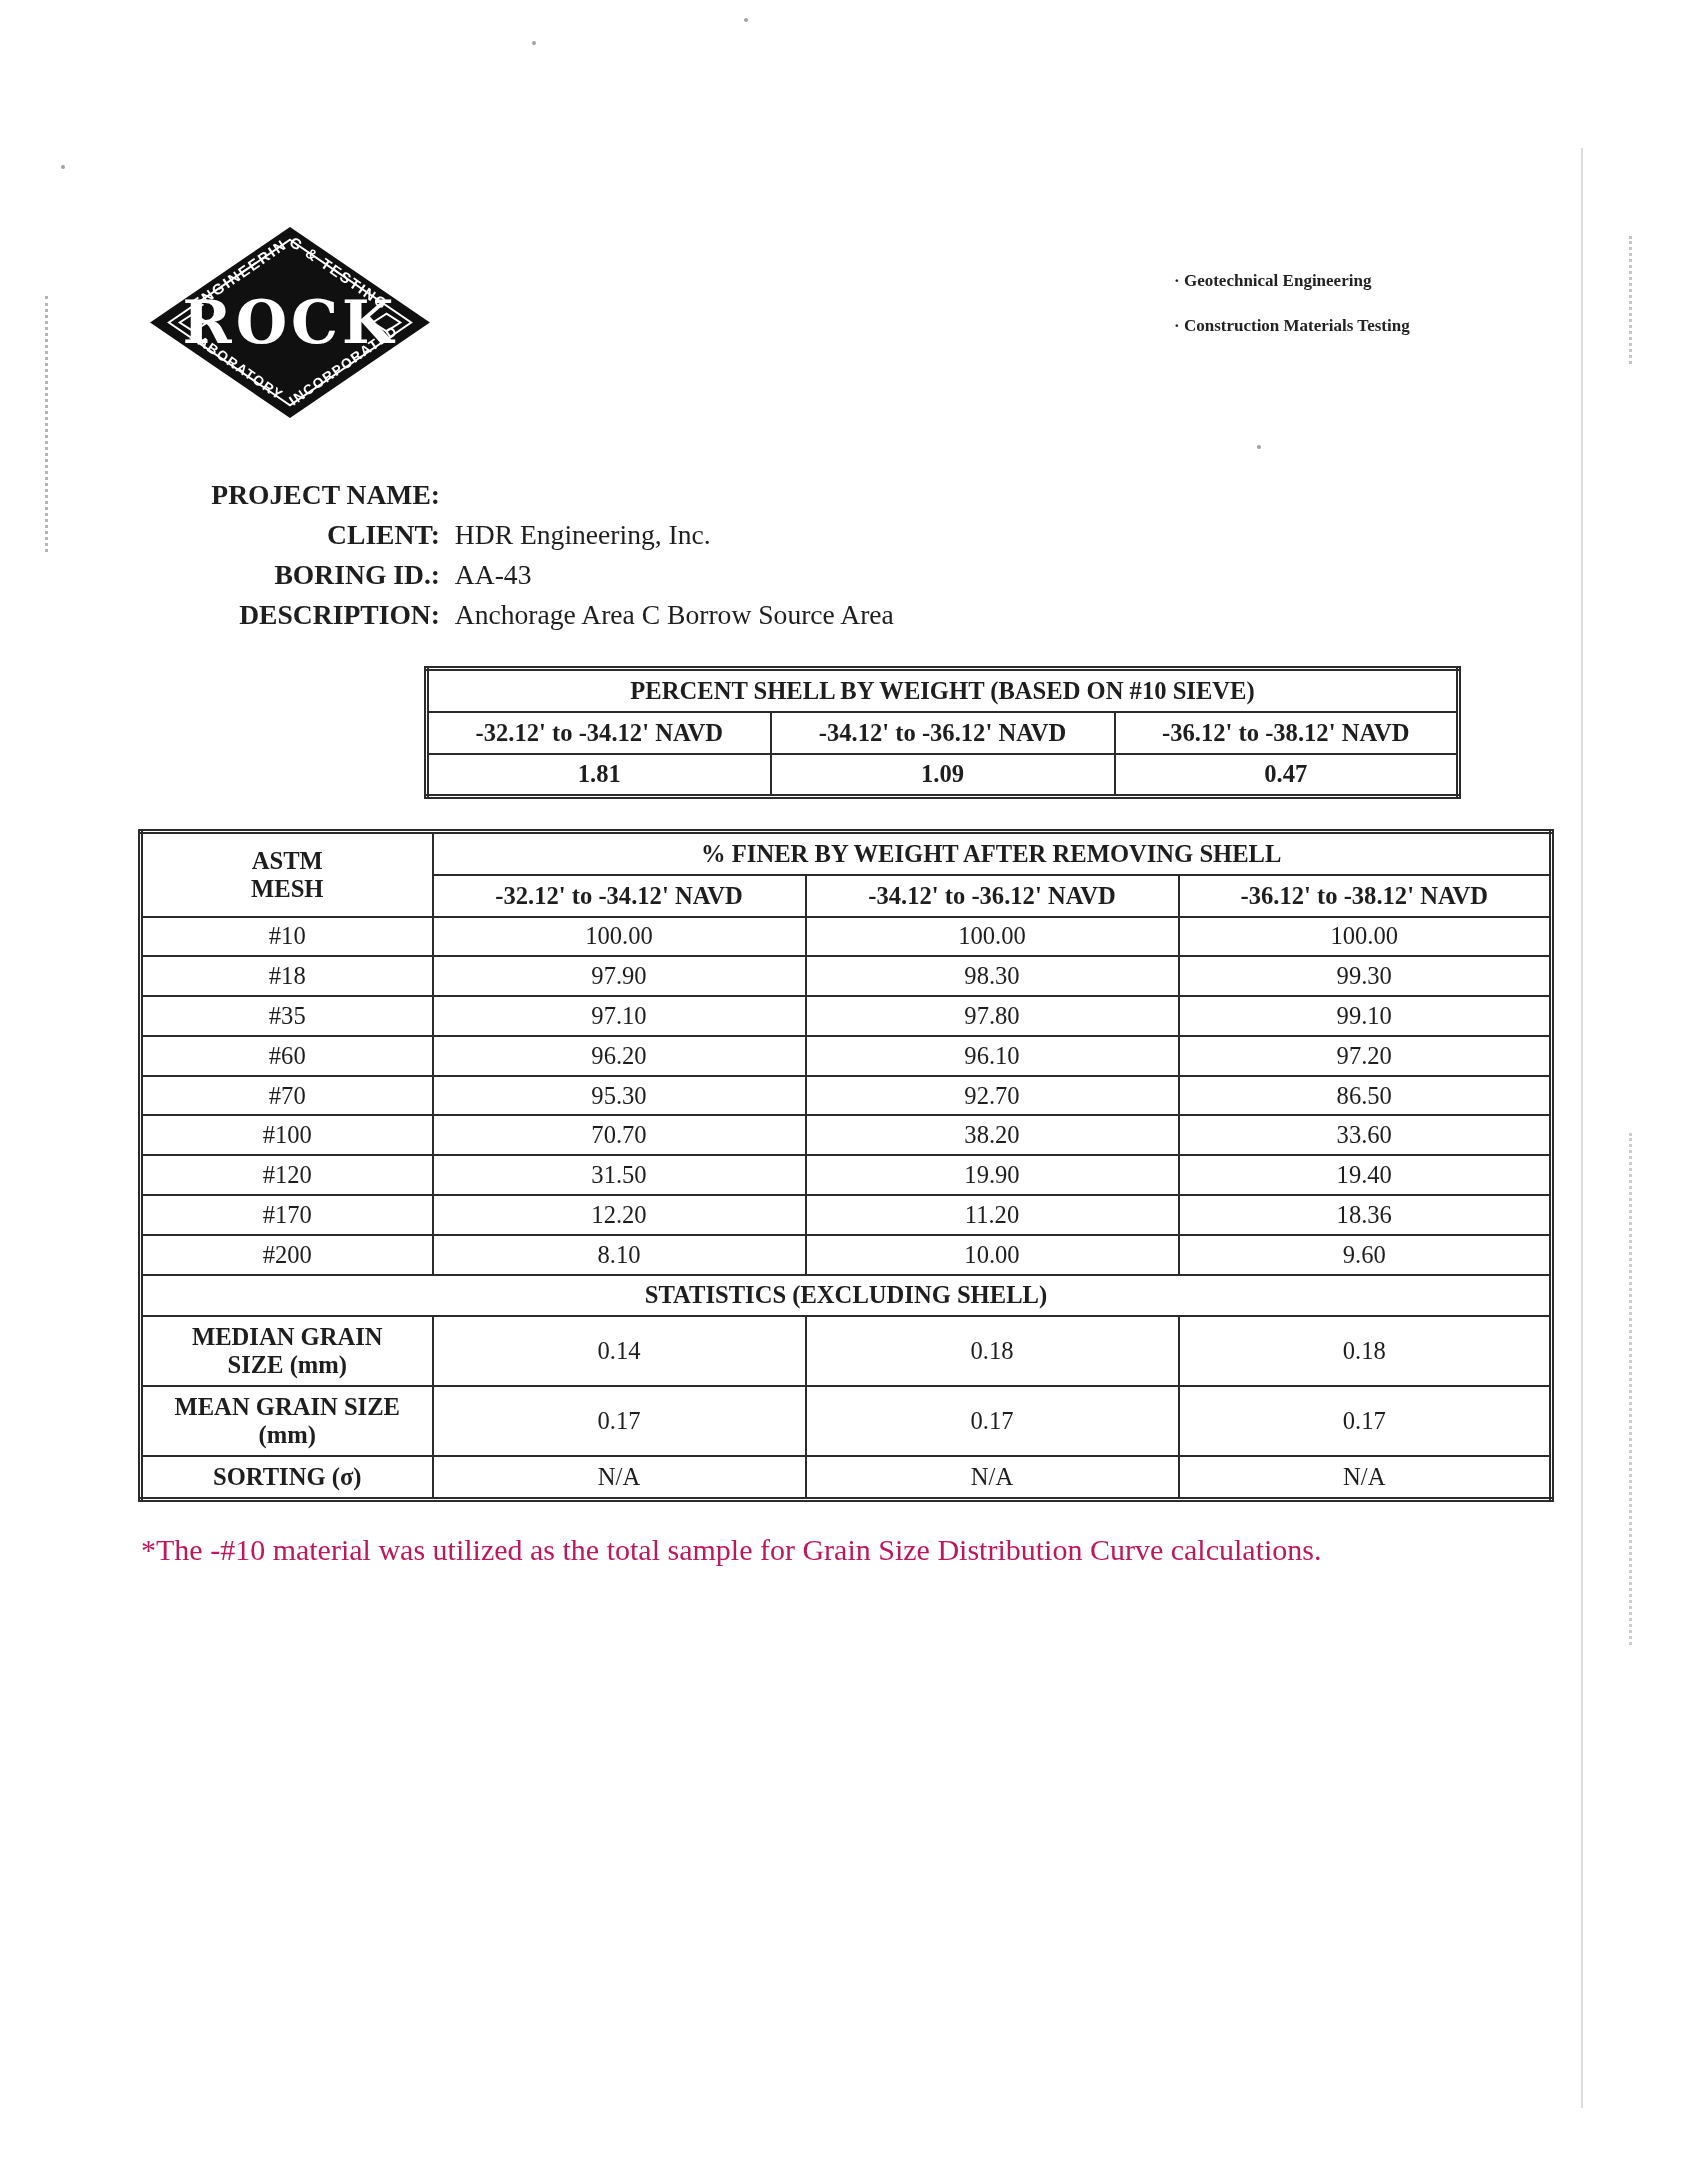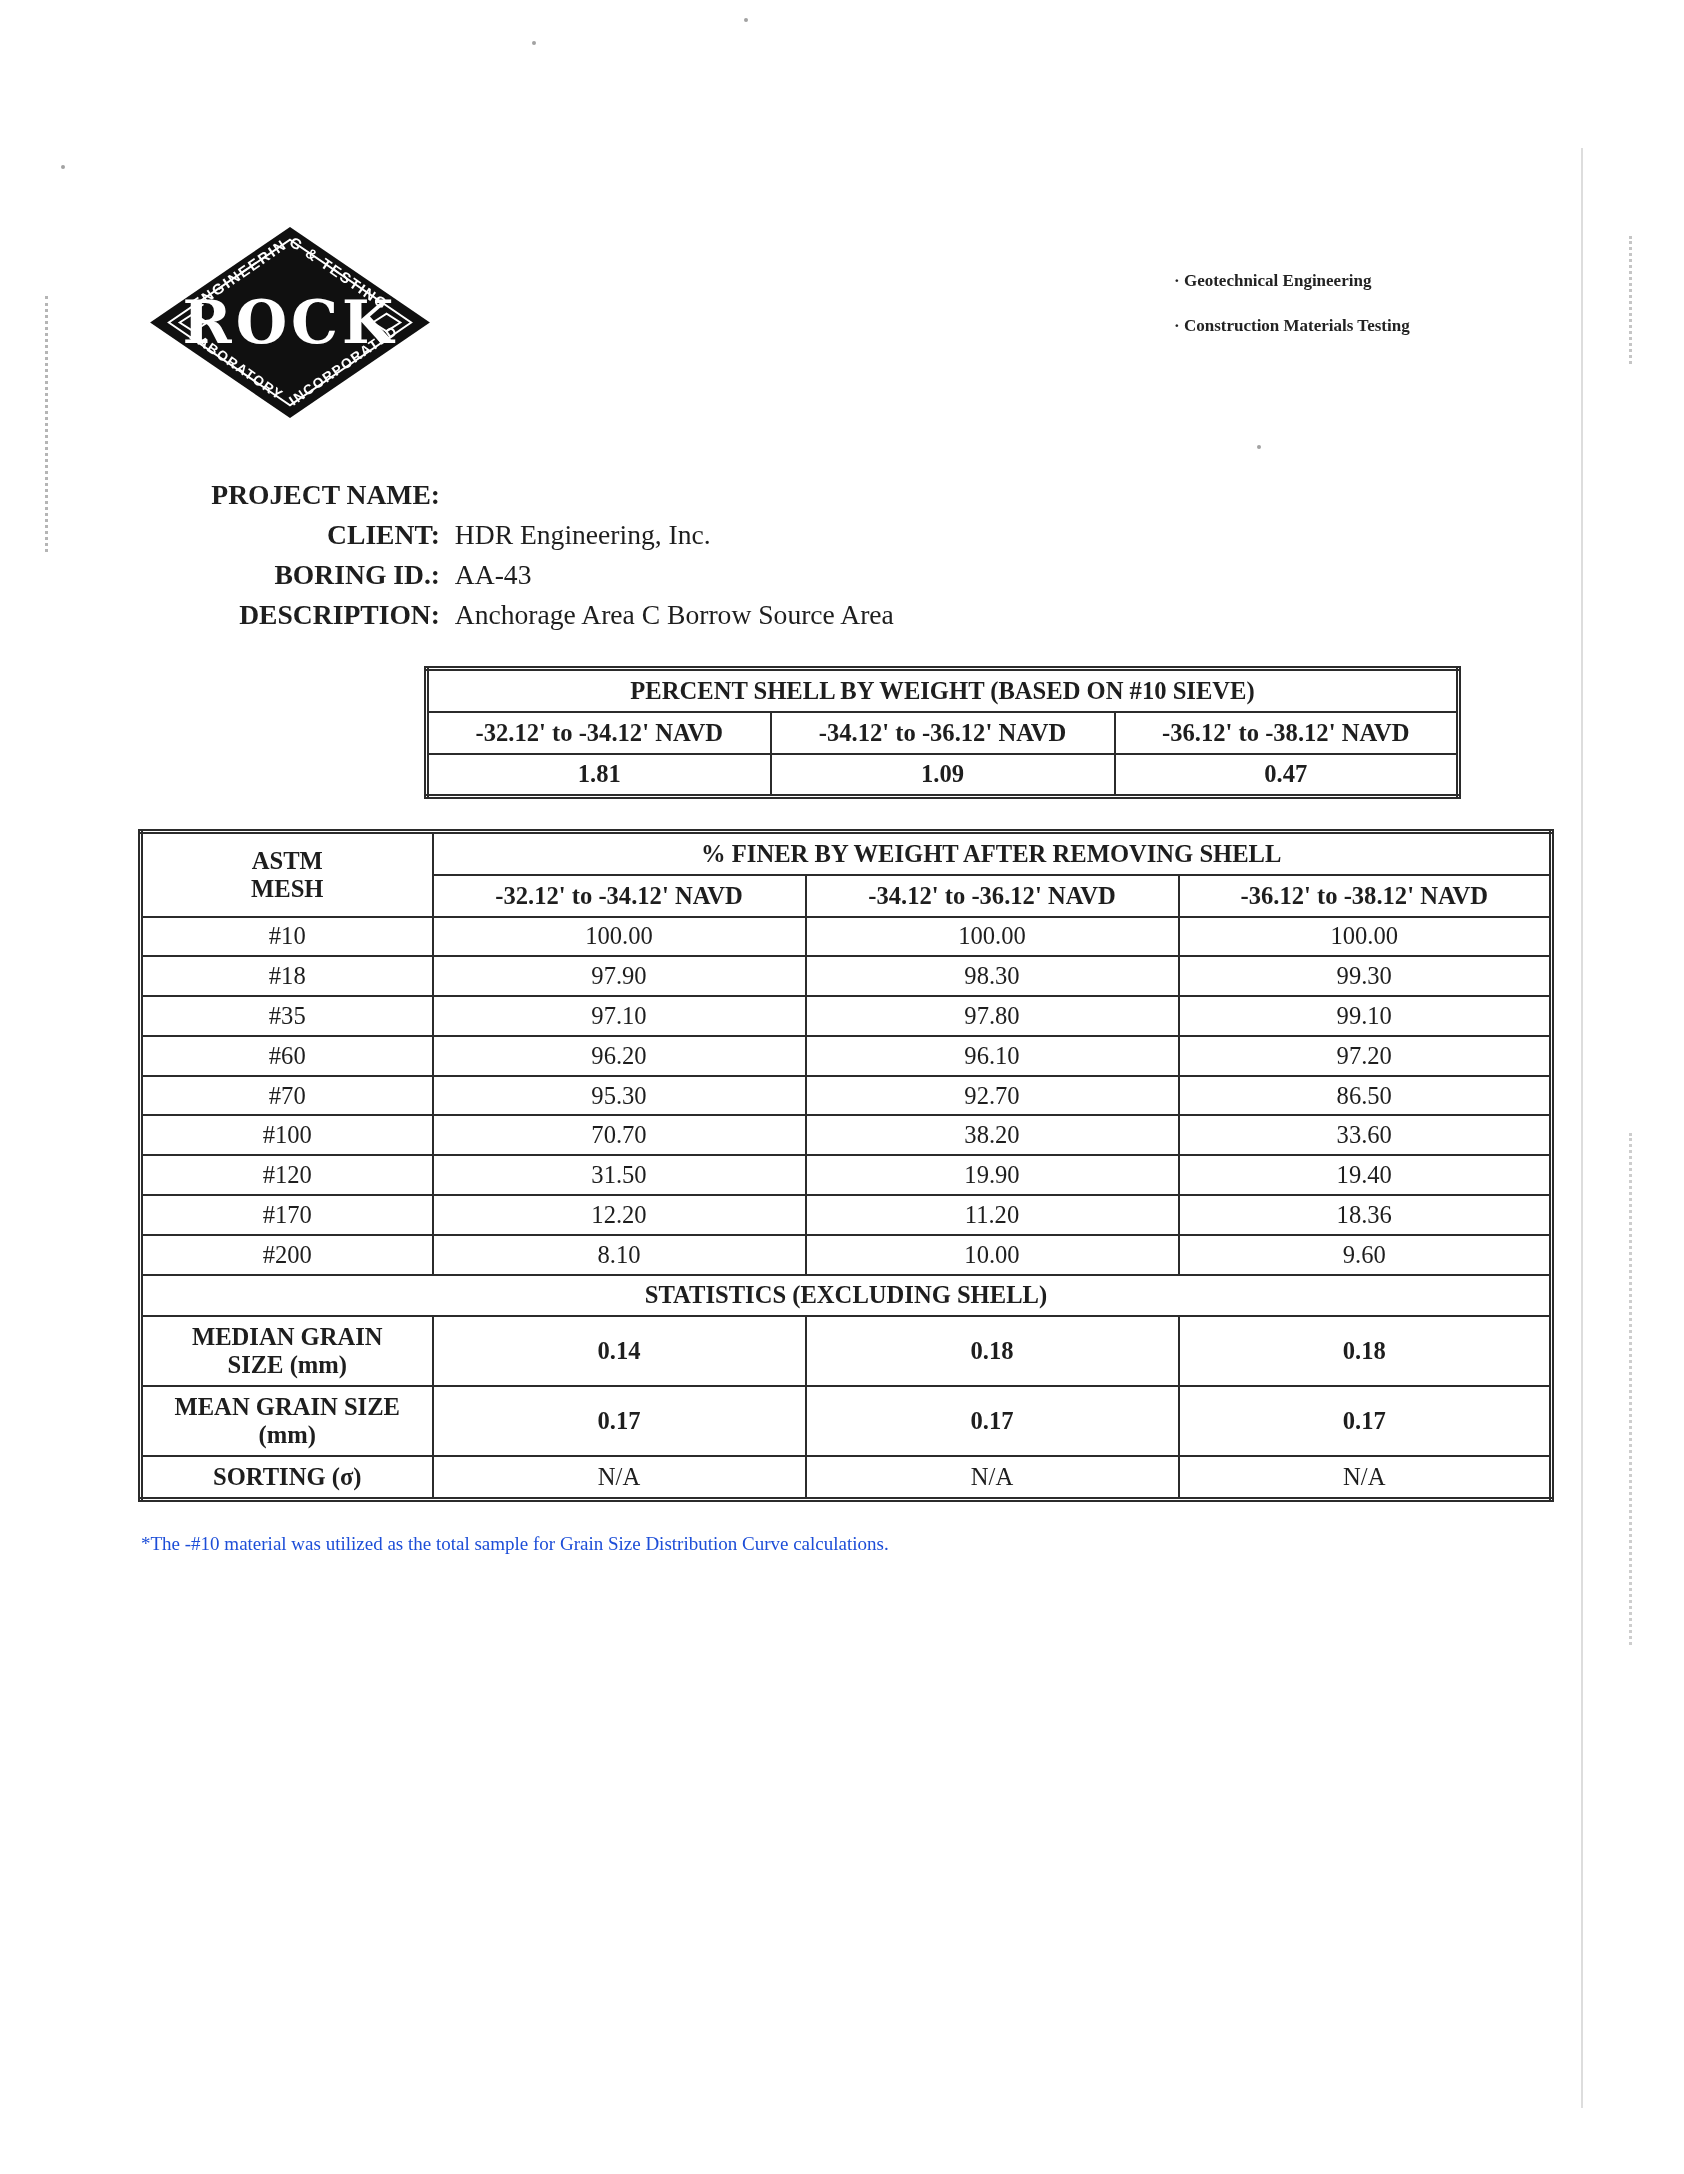--- a/index.html
+++ b/index.html
@@ -58,26 +58,26 @@
     padding: 5.9px 3.9px;
     font-family: "Liberation Serif", serif;
     color: #1e1e1e;
   }
   table.doc-table th { font-weight: bold; }
   table.shell td { font-weight: bold; }
   table.finer td.data-cell { font-weight: normal; padding: 4.9px 3.9px; }
   table.finer col.c0 { width: 292px; }
   .pre-wrap { white-space: pre-line; }
   td.stats-label { font-weight: bold; white-space: pre-line; padding: 7.9px 3.9px; }
-  td.stats-value { font-weight: bold; padding: 7.9px 3.9px; }
+  td.stats-value { font-weight: normal; padding: 7.9px 3.9px; }
   td.sorting-label { font-weight: bold; padding: 15.8px 3.9px; }
   td.sorting-value { font-weight: normal; padding: 15.8px 3.9px; }
 
   
-  .footnote { position: absolute; left: 141px; top: 1533px; font-size: 19px; color: #1d4ed8; }
+  .footnote { position: absolute; left: 141px; top: 1533px; font-size: 30px; color: #be185d; }
 
   
   .scan-line-right { position: absolute; left: 1581px; top: 148px; width: 2px; height: 1960px; background: rgba(100,100,100,0.22); }
   .dots-left { position: absolute; left: 45px; top: 296px; height: 256px; width: 0; border-left: 3px dotted rgba(90,90,90,0.45); }
   .dots-right-a { position: absolute; left: 1629px; top: 236px; height: 128px; width: 0; border-left: 3px dotted rgba(90,90,90,0.35); }
   .dots-right-b { position: absolute; left: 1629px; top: 1133px; height: 512px; width: 0; border-left: 3px dotted rgba(90,90,90,0.30); }
   .speck { position: absolute; width: 3.9px; height: 3.9px; border-radius: 50%; background: rgba(70,70,70,0.5); }
 </style>
 </head>
 <body>

